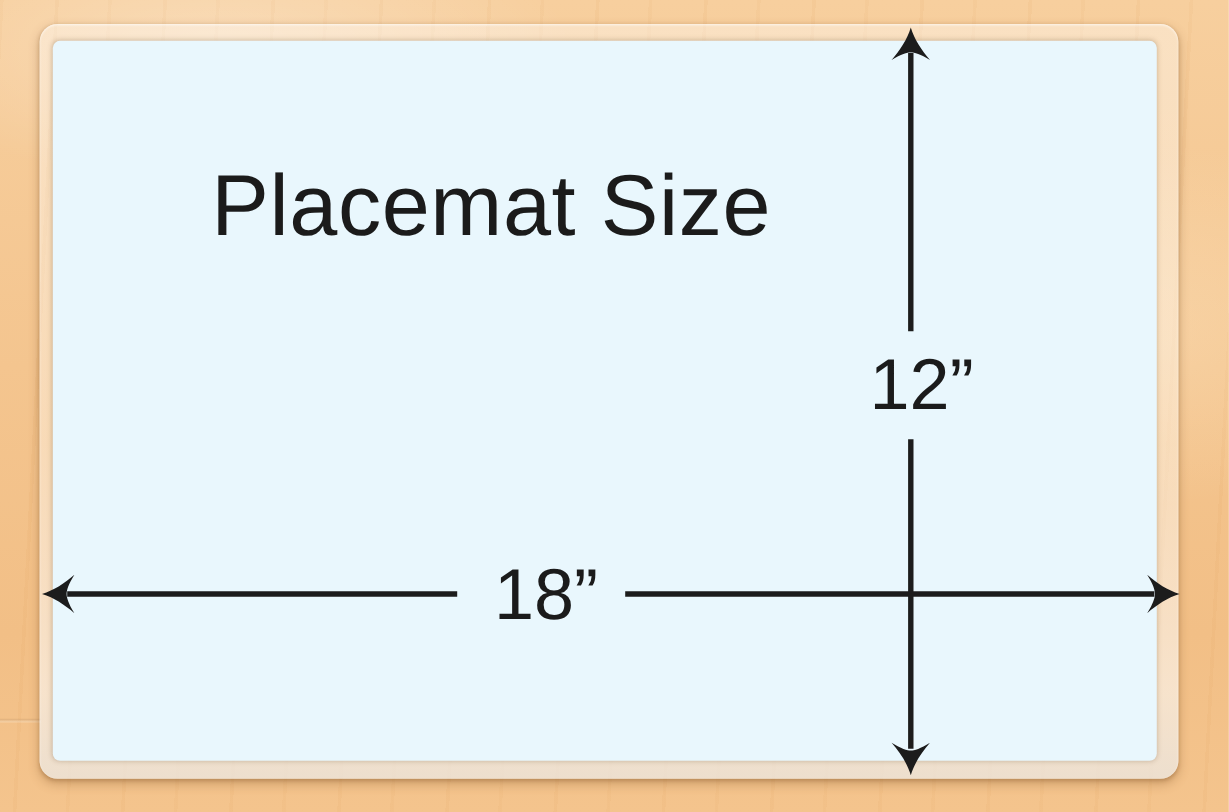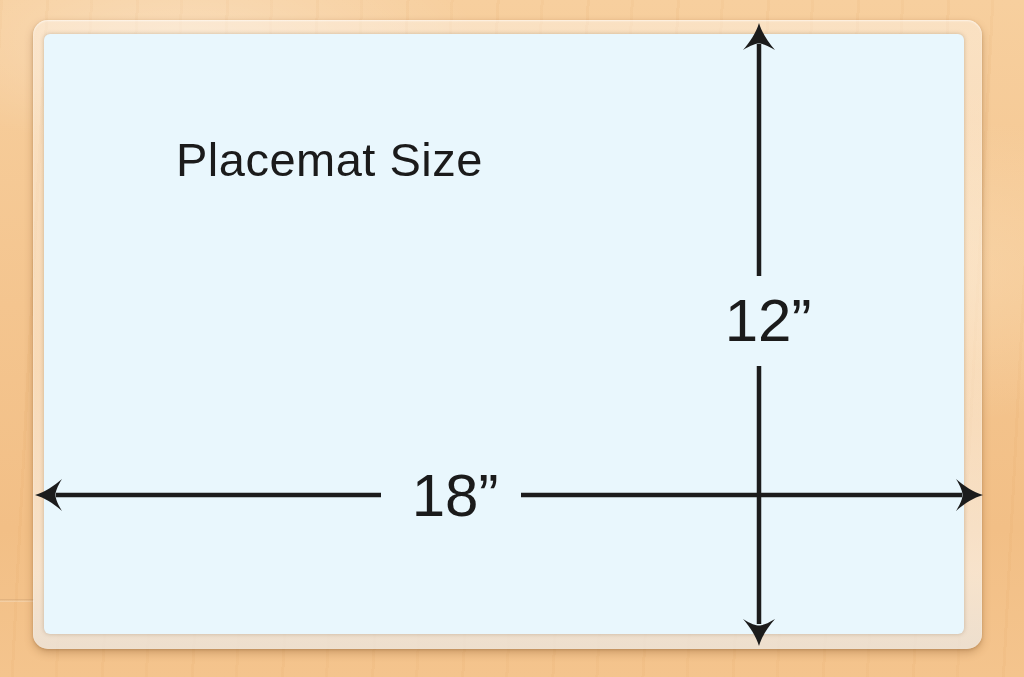--- a/index.html
+++ b/index.html
@@ -53,21 +53,21 @@
     left: 11px; top: 14px;
     width: 920px; height: 600px;
     border-radius: 6px;
     background: #e9f7fd;
     box-shadow: 0 0 4px rgba(120,92,60,0.35);
   }
 
   .diagram-title {
     position: absolute;
     left: 176px; top: 136px;
-    font-size: 47px;
+    font-size: 72px;
     line-height: 1.0;
     letter-spacing: 0.5px;
     color: #1b1b1b;
     white-space: nowrap;
   }
 
   .dim-label {
     position: absolute;
     transform: translate(-50%, -50%);
     font-size: 60px;

